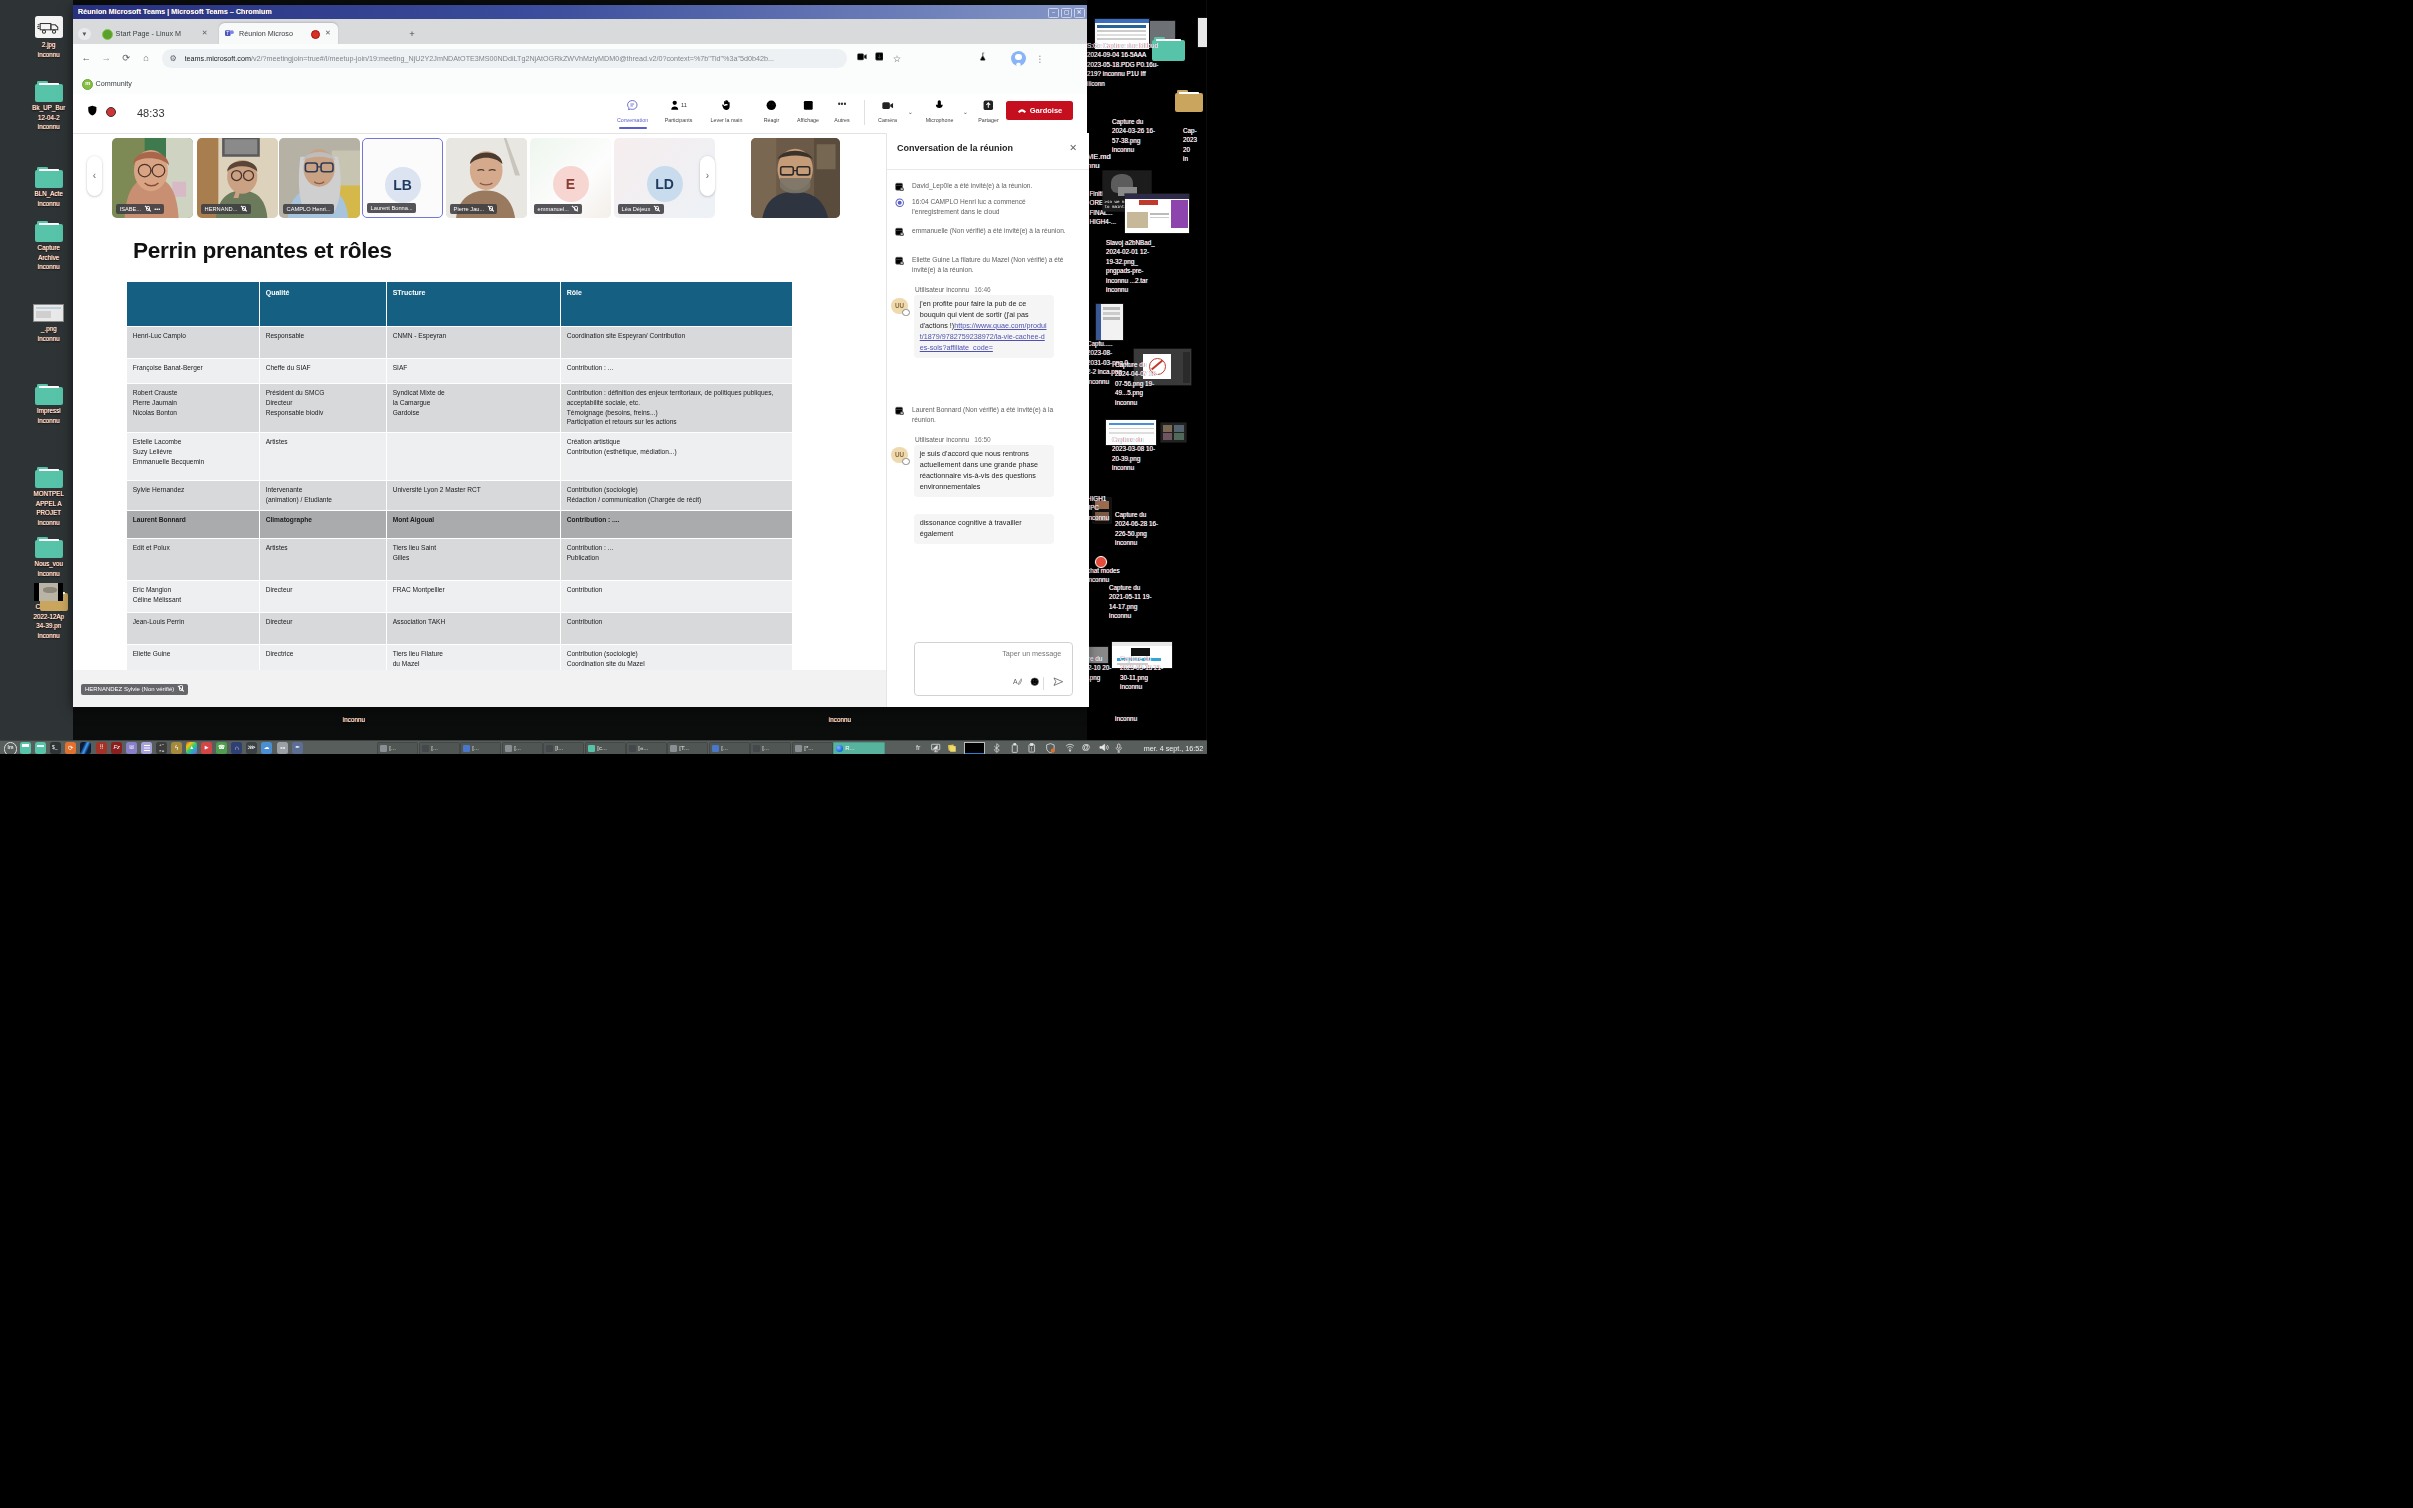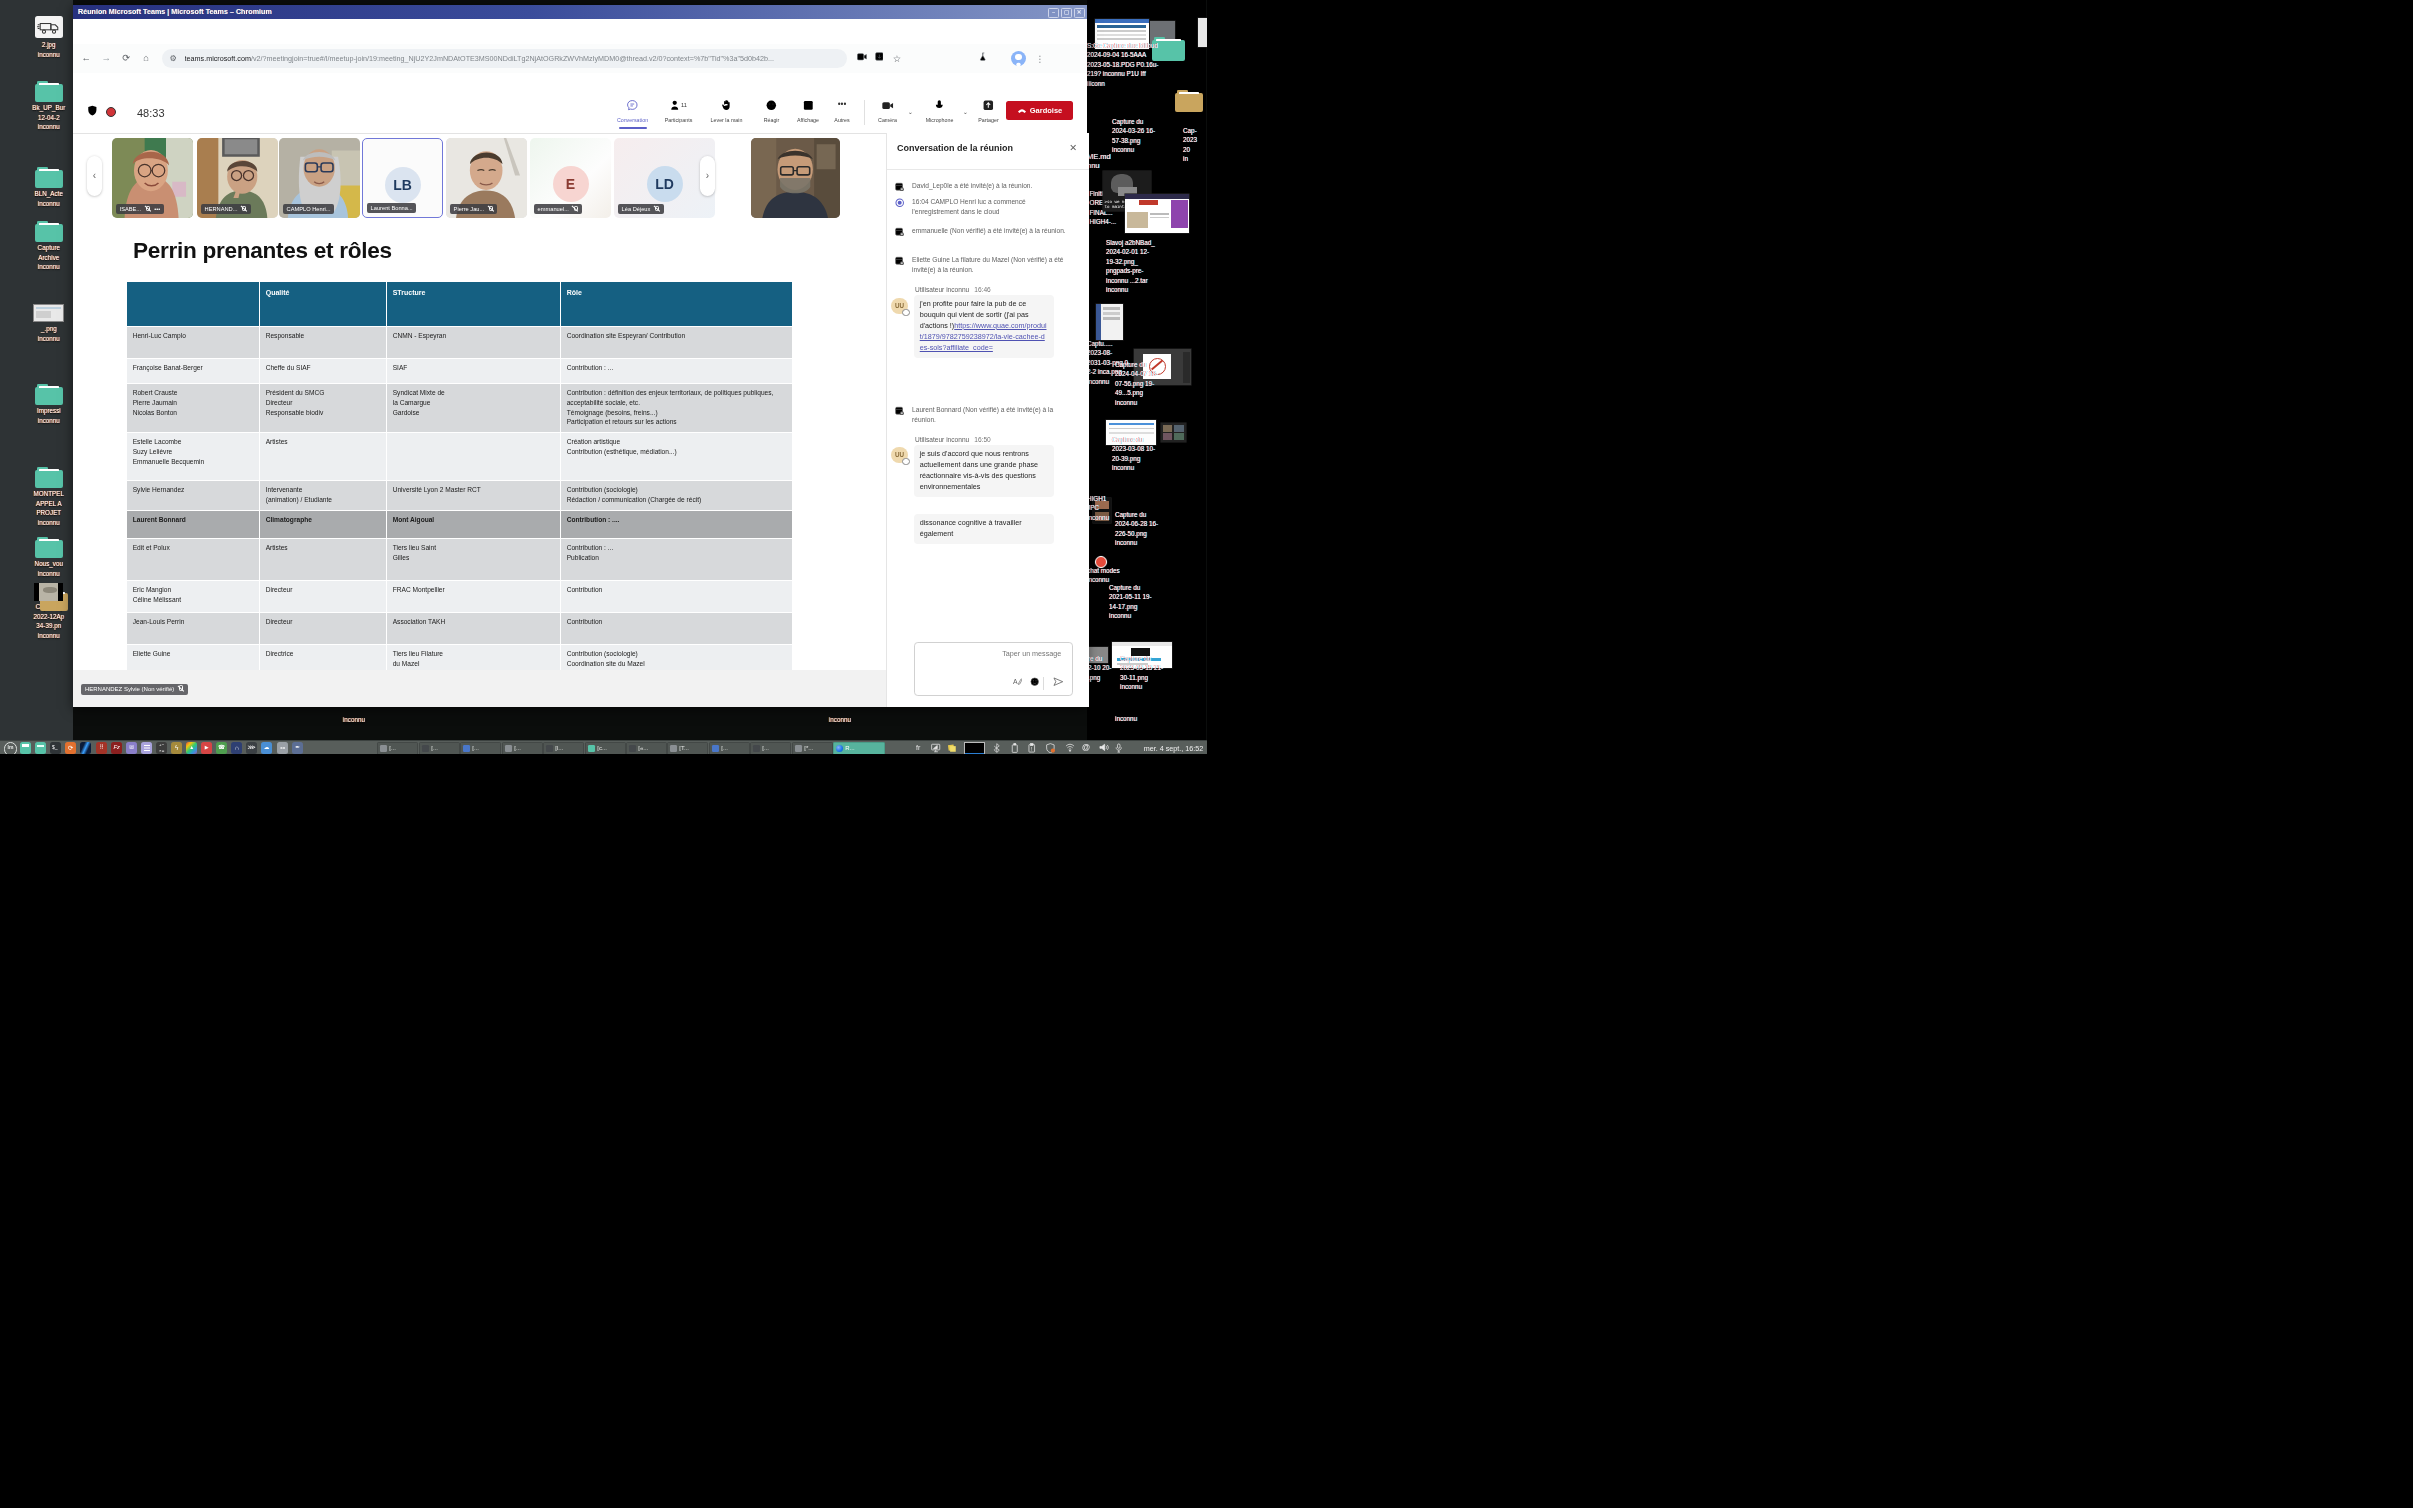--- a/index.html
+++ b/index.html
@@ -346,20 +346,41 @@
 
   <div id="browser" class="abs">
 
     <div id="titlebar" class="abs">
       <span class="ttl">Réunion Microsoft Teams | Microsoft Teams – Chromium</span>
       <span class="winbtn" style="right:28px;">–</span>
       <span class="winbtn" style="right:15px;">▢</span>
       <span class="winbtn" style="right:2.5px;">✕</span>
     </div>
 
+    <div id="tabstrip" class="abs">
+      <div id="tab-dd">▼</div>
+      <div class="tab" style="left:22.6px;width:119px;">
+        <span class="fav" style="background:#5aa02c;border:1.3px solid #87c653;"></span>
+        <span class="tlabel">Start Page - Linux M</span>
+        <span class="tclose">✕</span>
+      </div>
+      <div class="tab" style="left:146px;width:119px;background:#f8f9f9;box-shadow:0 -0.6px 1.9px rgba(0,0,0,.15);">
+        <span class="fav">
+          <svg width="8.8" height="8.8" viewBox="0 0 14 14" style="font-size:11.5px">
+              <rect x="0" y="2" width="9" height="9" rx="2" fill="#4e55bd"></rect>
+              <text x="4.5" y="9.5" font-size="8" fill="#fff" text-anchor="middle" font-family="Liberation Sans">T</text>
+              <circle cx="11" cy="5" r="3" fill="#7b83eb"></circle>
+            </svg>
+        </span>
+        <span class="tlabel" style="width:63px;">Réunion Microso</span>
+        <span style="position:absolute;right:17.6px;top:6.3px;width:7px;height:7px;border-radius:50%;background:#d93025;border:0.9px solid #a50e0e;"></span>
+        <span class="tclose">✕</span>
+      </div>
+      <div id="newtab">+</div>
+    </div>
 
     <div id="urlrow" class="abs">
       <span class="navic" style="left:5px;">←</span>
       <span class="navic" style="left:25px;color:#9aa0a6;">→</span>
       <span class="navic" style="left:45px;">⟳</span>
       <span class="navic" style="left:65px;">⌂</span>
       <div id="urlpill">
         <span class="tune">⚙</span>
         <span class="utxt"><span>teams.microsoft.com</span><span class="upath">/v2/?meetingjoin=true#/l/meetup-join/19:meeting_NjU2Y2JmNDAtOTE3MS00NDdiLTg2NjAtOGRkZWVhMzIyMDM0@thread.v2/0?context=%7b"Tid"%3a"5d0b42b...</span></span>
       </div>
@@ -378,20 +399,24 @@
       <span class="uric" style="left:817px;font-size:9.4px;">☆</span>
       <span class="uric" style="left:903px;">
         <svg width="8.8" height="8.8" viewBox="0 0 14 14">
             <path d="M5.5 1.5h3M6 1.5v4l3.5 6a1.2 1.2 0 0 1-1 1.8h-5a1.2 1.2 0 0 1-1-1.8l3.5-6v-4" class="oic" stroke="#5f6368"></path>
           </svg>
       </span>
       <span id="avatar-btn"></span>
       <span class="uric" style="left:960px;font-size:8.8px;">⋮</span>
     </div>
 
+    <div id="bookmarks" class="abs">
+      <span class="bmdot"></span>
+      <span style="position:absolute;left:22.6px;top:5.7px;">Community</span>
+    </div>
 
     <div id="tstoolbar" class="abs">
       <span style="position:absolute;left:14px;top:11.3px;">
         <svg width="10.7" height="11.3" viewBox="0 0 17 18">
             <path d="M8.5 1.2 15 3v5c0 4.5-3 7.5-6.5 8.8C5 15.5 2 12.5 2 8V3z" class="oic"></path>
           </svg>
       </span>
       <span id="rec-dot"></span>
       <span id="timer">48:33</span>
 

